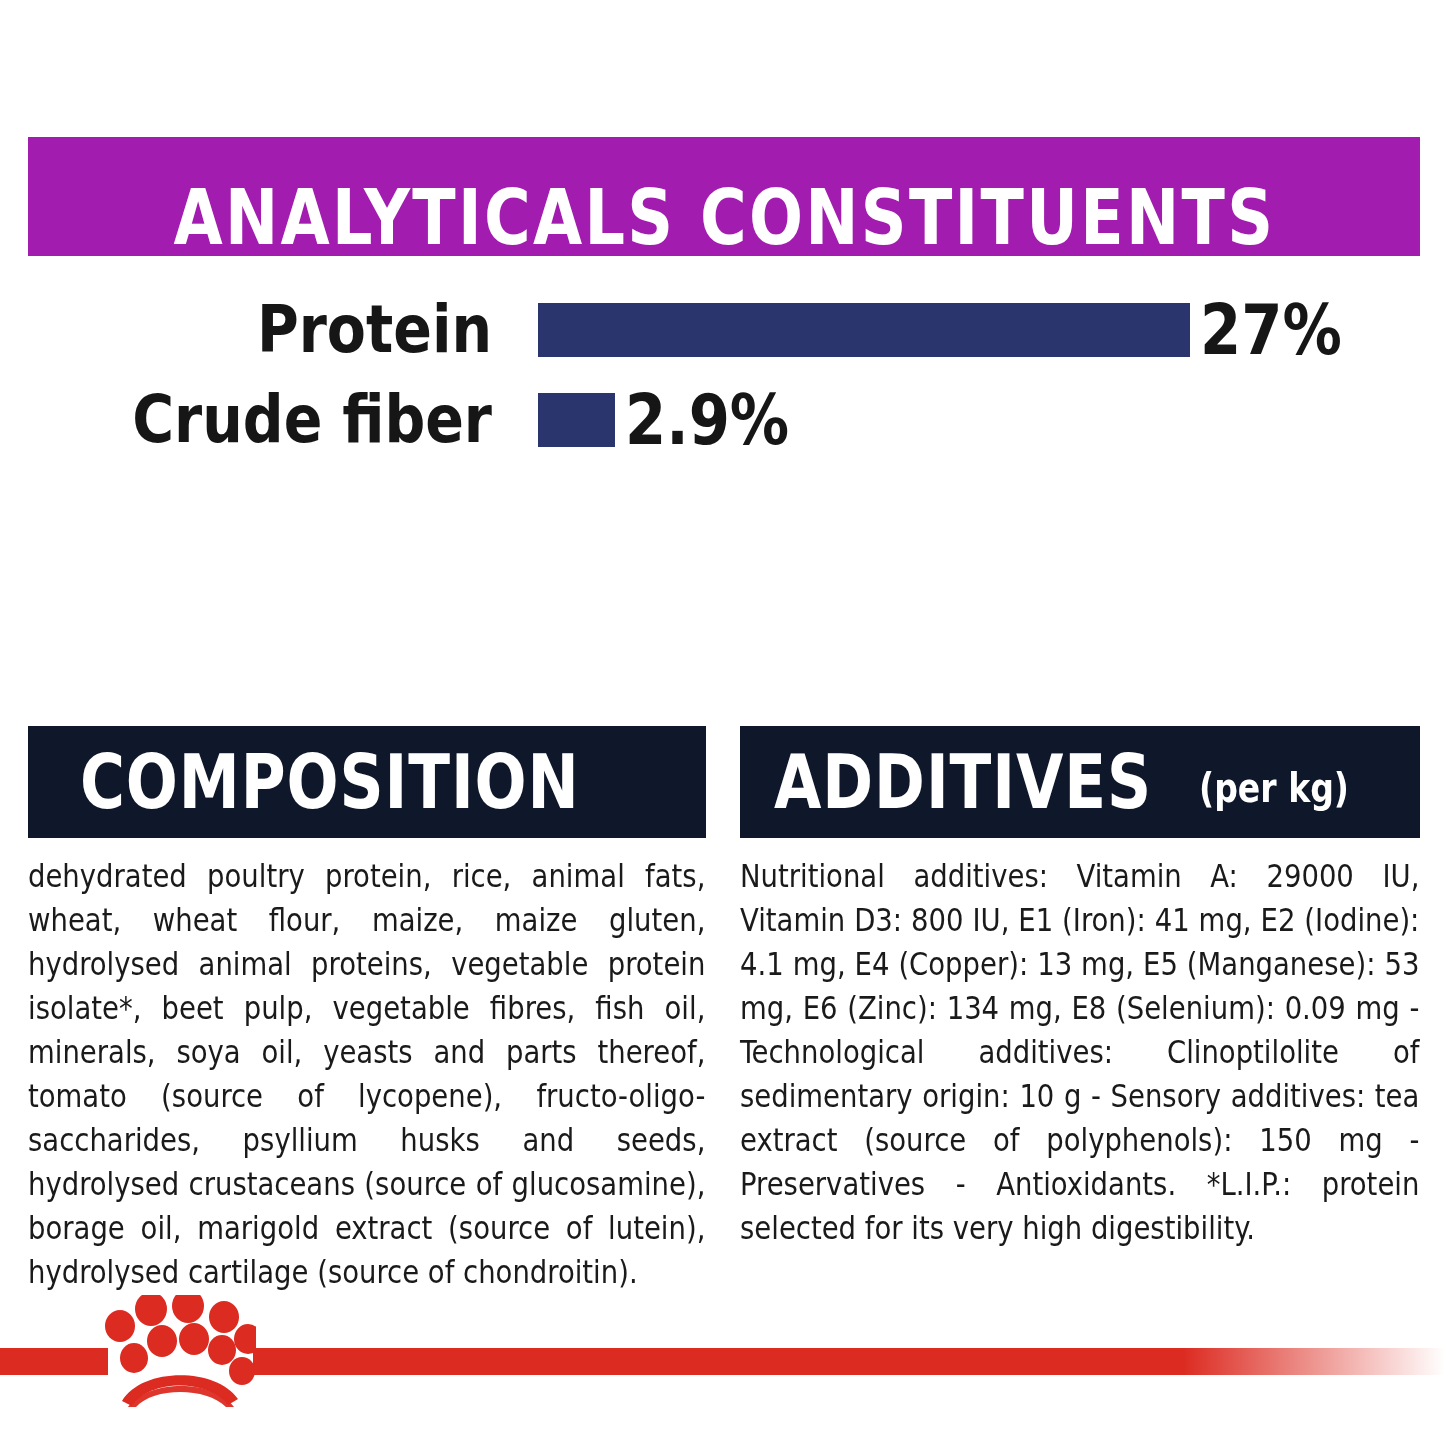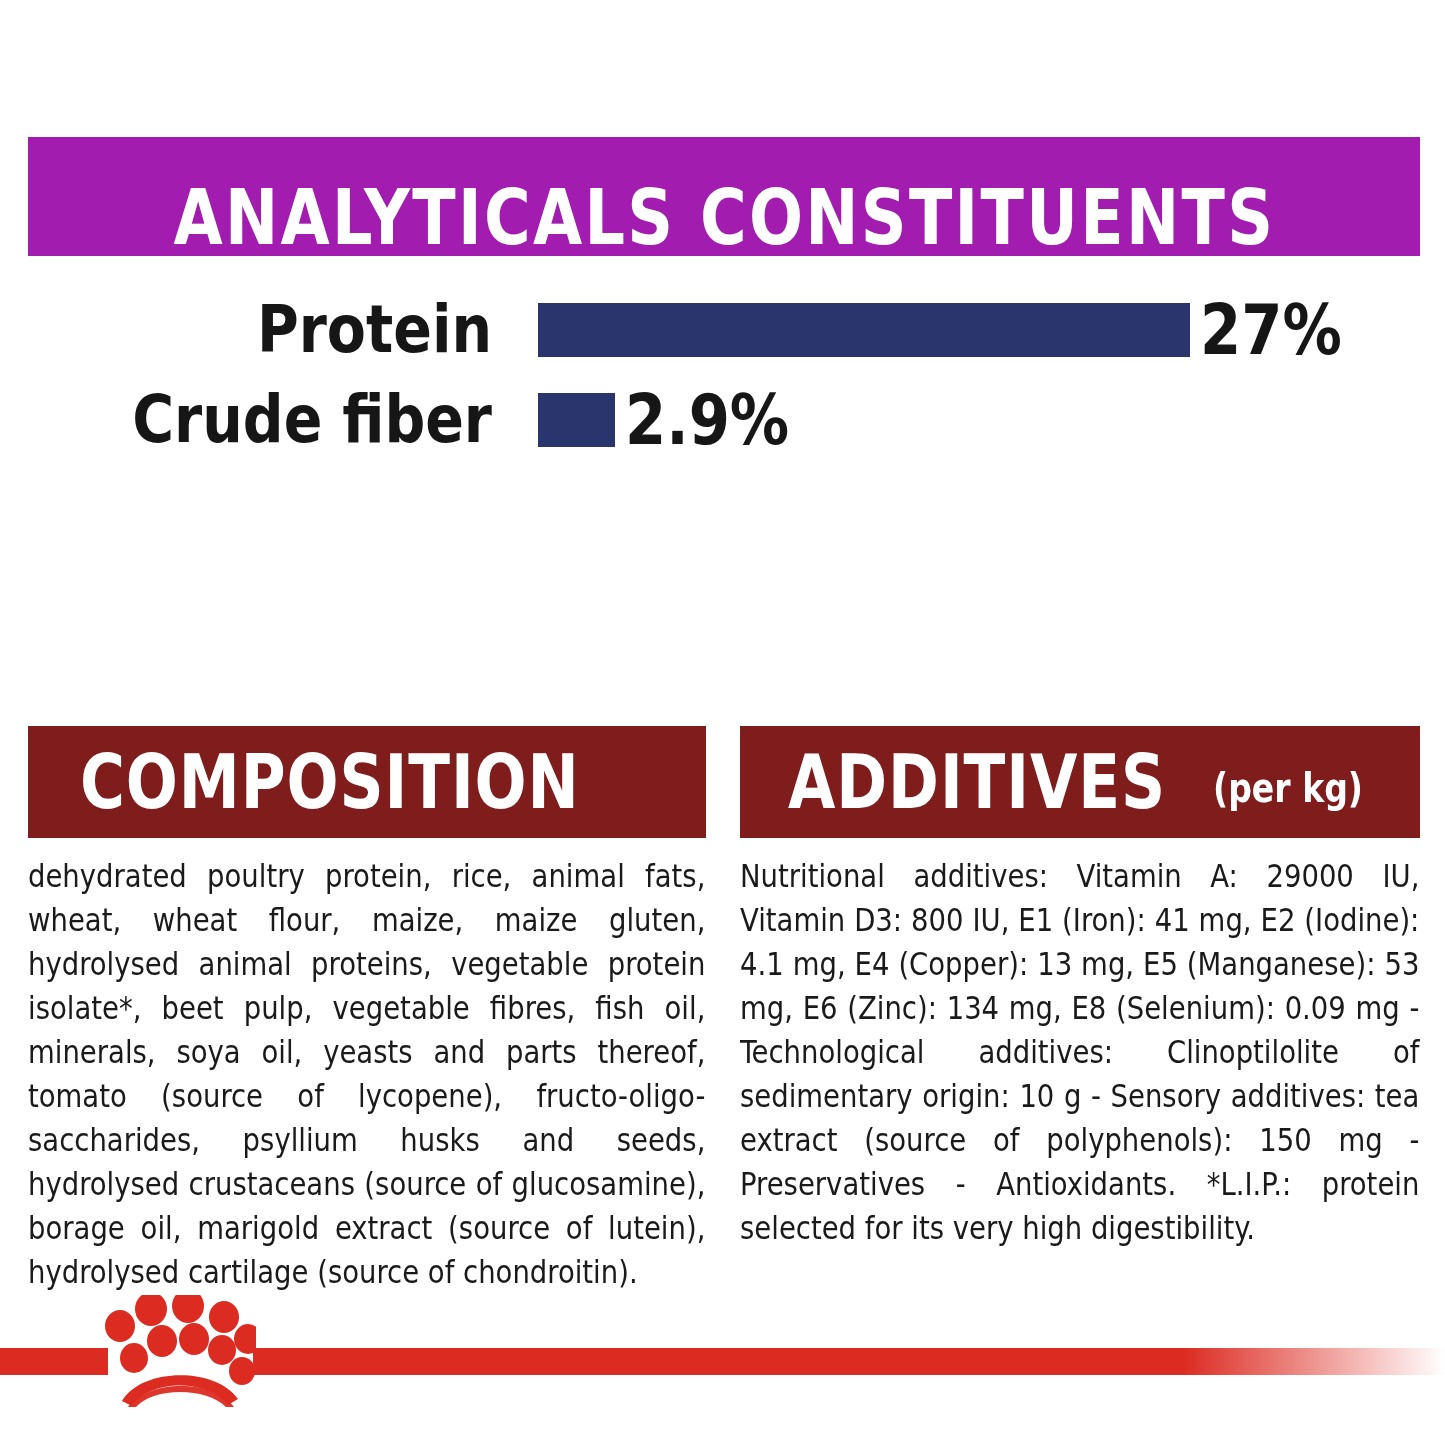--- a/index.html
+++ b/index.html
@@ -94,28 +94,28 @@
 
   
   .section {
     position: absolute;
     top: 726px;
   }
   .section.left  { left: 28px;  width: 678px; }
   .section.right { left: 740px; width: 680px; }
 
   .section-header {
-    background: #7f1d1d;
+    background: #0f172a;
     height: 112px;
     display: flex;
     align-items: center;
     padding-left: 52px;
     box-sizing: border-box;
   }
-  .section.right .section-header { padding-left: 48px; text-align: center; }
+  .section.right .section-header { padding-left: 34px; text-align: center; }
 
   .section-header-title {
     color: #ffffff;
     font-family: "DejaVu Sans Condensed", "Liberation Sans Narrow", "Liberation Sans", sans-serif;
     font-weight: bold;
     font-size: 74px;
     letter-spacing: 1px;
     line-height: 1;
     transform: scaleX(0.92);
     transform-origin: left center;

